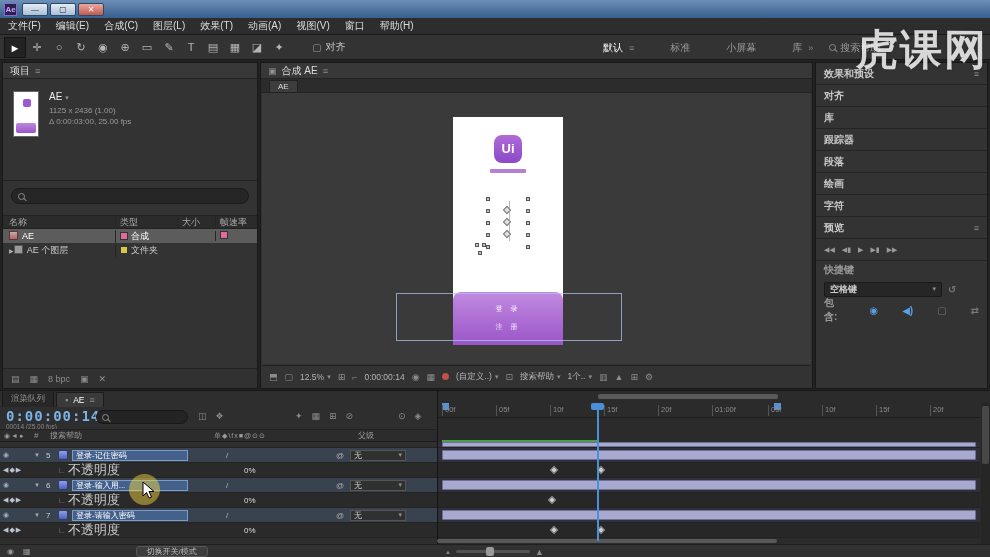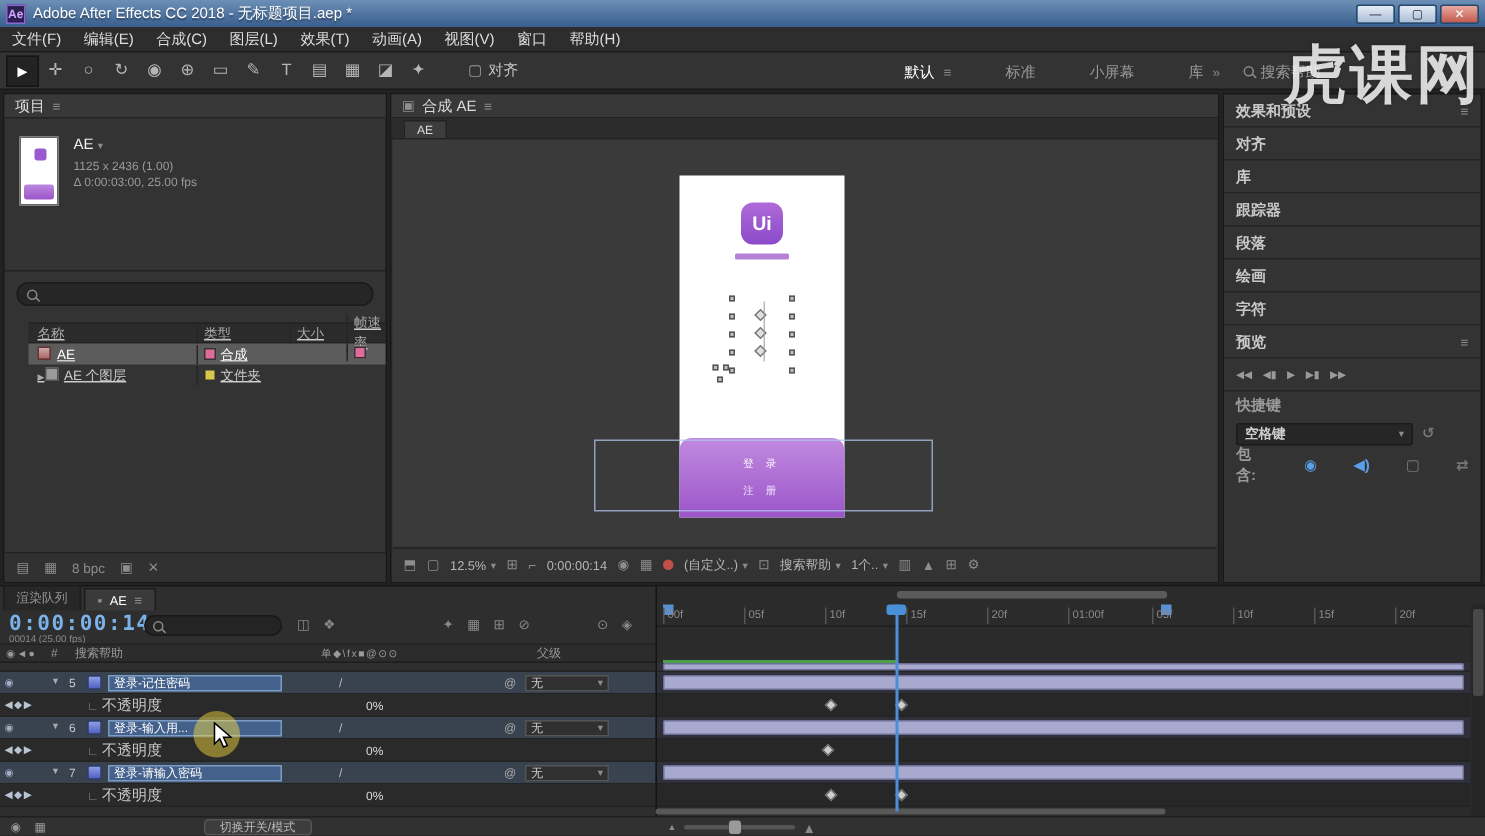--- a/index.html
+++ b/index.html
@@ -39,21 +39,21 @@
   
   .project{left:2px;width:256px;}
   .pv{height:102px;border-bottom:1px solid #222;position:relative;}
   .thumb{position:absolute;left:10px;top:12px;width:26px;height:46px;background:#fff;border:1px solid #666;}
   .thumb .tdot{position:absolute;left:9px;top:7px;width:8px;height:8px;border-radius:2px;background:#9b59d0;}
   .thumb .tbtn{position:absolute;left:2px;bottom:3px;width:20px;height:10px;border-radius:2px;background:linear-gradient(#bd87de,#9a55c8);}
   .pv-info{position:absolute;left:46px;top:12px;}
   .pv-name{color:#eee;font-size:10px;margin-bottom:3px;}
   .pv-line{color:#9a9a9a;font-size:8px;line-height:11px;}
   .psearch{position:absolute;left:8px;right:8px;bottom:-24px;height:16px;background:#262626;border:1px solid #1a1a1a;border-radius:8px;display:flex;align-items:center;padding-left:6px;}
-  .ptable{position:absolute;left:16px;right:0;top:152px;text-decoration:underline;}
+  .ptable{position:absolute;left:0;right:0;top:152px;}
   .phead,.prow{display:flex;align-items:center;height:14px;font-size:9px;}
   .phead{background:#2b2b2b;border-top:1px solid #222;border-bottom:1px solid #222;color:#aaa;}
   .pc-name{width:112px;padding-left:6px;}
   .pc-type{width:62px;border-left:1px solid #262626;padding-left:4px;display:flex;align-items:center;gap:3px;}
   .pc-size{width:38px;border-left:1px solid #262626;padding-left:4px;}
   .pc-fps{flex:1;border-left:1px solid #262626;padding-left:4px;}
   .prow.sel{background:#5c5c5c;color:#fff;}
   .prow .rowicon{display:inline-block;width:9px;height:9px;margin-right:4px;vertical-align:-1px;}
   .ri-comp{background:linear-gradient(#caa,#a66);border:1px solid #633;}
   .ri-folder{background:#9a9a9a;border:1px solid #555;}
@@ -116,21 +116,21 @@
   .av{width:34px;display:flex;align-items:center;padding-left:3px;color:#9fb0c4;font-size:7px;}
   .av.nav{letter-spacing:1px;color:#b8c4d2;}
   .exp{width:12px;color:#aaa;font-size:6px;}
   .lnum{width:12px;color:#ccc;font-size:8px;}
   .licon{width:10px;height:10px;border-radius:2px;background:linear-gradient(#8fa0e8,#5060c0);border:1px solid #2e3d68;margin-right:4px;}
   .lname{width:116px;height:11px;line-height:10px;background:#44618c;border:1px solid #7b9cc4;color:#fff;font-size:8px;padding:0 3px;overflow:hidden;white-space:nowrap;}
   .lslash{position:absolute;left:226px;color:#bbb;font-size:8px;}
   .pw{position:absolute;left:336px;color:#aaa;font-size:8px;}
   .parentbox{position:absolute;left:350px;width:56px;height:11px;border:1px solid #555;background:#303030;color:#ccc;font-size:8px;display:flex;justify-content:space-between;align-items:center;padding:0 3px;}
   .angle{margin-left:24px;width:10px;color:#888;font-size:8px;}
-  .pname{color:#c8c8c8;font-size:10px;text-align:right;}
+  .pname{color:#c8c8c8;font-size:13px;text-align:right;}
   .pval{position:absolute;left:244px;color:#ddd;font-size:8px;}
 
   .tl-right{position:absolute;left:437px;top:0;width:553px;height:153px;background:#2b2b2b;border-left:1px solid #141414;overflow:hidden;}
   .wa-bar{position:absolute;left:160px;top:3px;width:180px;height:5px;background:#5a5a5a;border-radius:2px;}
   .nub{position:absolute;top:12px;width:7px;height:7px;background:#5a8fd0;}
   .ruler{position:absolute;left:0;top:12px;right:10px;height:15px;border-bottom:1px solid #1e1e1e;color:#8a8a8a;font-size:7.5px;}
   .rl{position:absolute;top:2px;border-left:1px solid #555;padding-left:2px;height:11px;}
   .green{position:absolute;left:4px;top:49px;width:156px;height:2px;background:#49a04b;}
   .rrow{position:absolute;left:0;right:10px;height:15px;border-bottom:1px solid #232323;}
   .rrow.main{background:#30303a;}
@@ -153,21 +153,20 @@
   
   .watermark{position:absolute;right:2px;top:22px;font-size:42px;font-weight:bold;color:rgba(255,255,255,.82);letter-spacing:2px;z-index:40;pointer-events:none;text-shadow:0 0 3px rgba(0,0,0,.25);}
   .cursor-hl{position:absolute;left:129px;top:474px;width:31px;height:31px;border-radius:50%;background:rgba(255,225,60,.45);z-index:50;}
   .cursor-arrow{position:absolute;left:142px;top:481px;z-index:51;}
 </style>
 </head>
 <body>
 
 <div class="titlebar">
   <span class="app-icon">Ae</span>
-  <span class="title-text">Adobe After Effects CC 2018 - 无标题项目.aep *</span>
   <span class="win-btns">
     <span class="win-btn">—</span>
     <span class="win-btn">▢</span>
     <span class="win-btn close">✕</span>
   </span>
 </div>
 
 <div class="menubar">
   <span>文件(F)</span>
   <span>编辑(E)</span>

